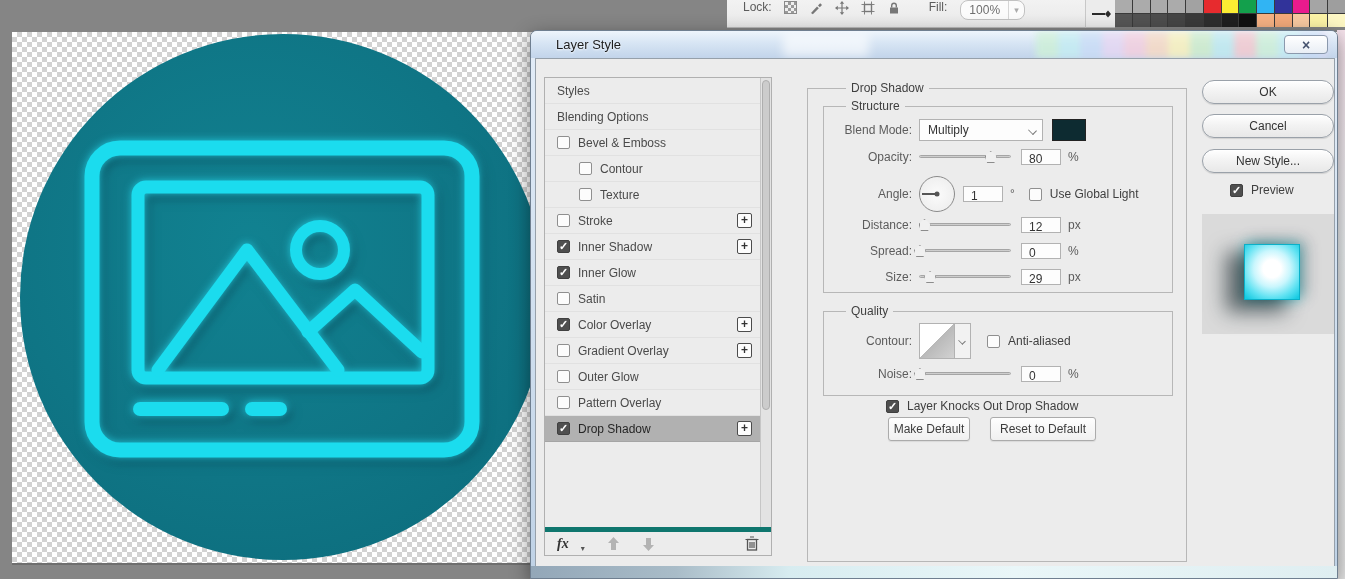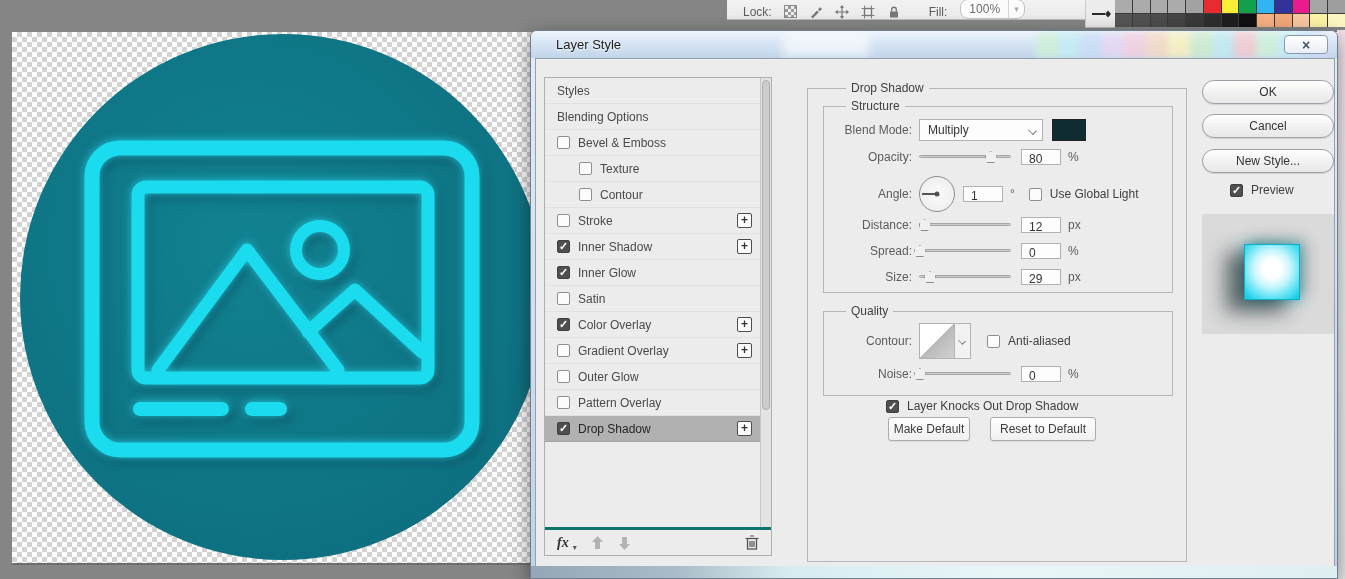--- a/index.html
+++ b/index.html
@@ -1,20 +1,20 @@
 <!DOCTYPE html>
 <html><head>
 <meta charset="utf-8">
 <style>
   * { margin:0; padding:0; box-sizing:border-box; }
   body { font-family:"Liberation Sans", sans-serif; }
   .screen { position:relative; width:1345px; height:579px; background:#858585; overflow:hidden; font-size:12px; color:#4a4a4a; }
 
   
-  .options-bar { position:absolute; left:727px; top:0; width:358px; height:20px; background:linear-gradient(#f2f2f2,#e9e9e9); border-bottom:1px solid #bbb; display:flex; align-items:flex-end; gap:11px; padding-left:16px; color:#8a8a8a; }
+  .options-bar { position:absolute; left:727px; top:0; width:358px; height:28px; background:linear-gradient(#f2f2f2,#e9e9e9); border-bottom:1px solid #bbb; display:flex; align-items:flex-start; gap:11px; padding-left:16px; color:#8a8a8a; }
   .options-bar .ic { display:inline-flex; width:15px; height:15px; align-items:center; justify-content:center; }
   .checker-ic { width:13px; height:13px; border:1px solid #8a8a8a;
      background-image:linear-gradient(45deg,#9a9a9a 25%,transparent 25%,transparent 75%,#9a9a9a 75%),linear-gradient(45deg,#9a9a9a 25%,transparent 25%,transparent 75%,#9a9a9a 75%);
      background-size:6px 6px; background-position:0 0,3px 3px; background-color:#efefef; }
   .fill-select { display:inline-flex; align-items:center; height:20px; background:#fbfbfb; border:1px solid #c2c2c2; border-radius:8px; margin-left:2px; }
   .fill-select .val { padding:0 8px; color:#6e6e6e; }
   .fill-select .arrow { width:16px; height:100%; border-left:1px solid #d5d5d5; color:#aaa; display:flex; align-items:center; justify-content:center; font-size:9px; }
 
   .mini-panel { position:absolute; left:1085px; top:0; width:30px; height:28px; background:#ececec; border-left:1px solid #c8c8c8; border-bottom:1px solid #bbb; display:flex; align-items:center; justify-content:center; }
 
@@ -52,21 +52,21 @@
 
   
   .styles-panel { position:absolute; left:8px; top:18px; width:228px; height:479px; border:1px solid #b0b0b0; background:#ececec; }
   .styles-rows { position:absolute; left:0; top:0; right:11px; bottom:28px; overflow:hidden; }
   .srow { position:relative; height:26px; display:flex; align-items:center; padding-left:12px; border-bottom:1px solid #e1e1e1; color:#4a4a4a; }
   .srow.indent { padding-left:34px; }
   .srow.selected { background:#b1b1b1; border-bottom:1px solid #a5a5a5; color:#262626; }
   .plusbox { position:absolute; right:8px; top:5px; width:15px; height:15px; border:1px solid #4c4c4c; background:#fdfdfd; color:#333; font-weight:bold; font-size:12px; line-height:13px; text-align:center; border-radius:2px; }
   .list-scrollbar { position:absolute; right:0; top:0; bottom:28px; width:11px; background:#e3e3e3; border-left:1px solid #c6c6c6; }
   .list-thumb { position:absolute; left:1px; right:1px; top:2px; height:330px; background:#cccccc; border:1px solid #aeaeae; border-radius:4px; }
-  .list-toolbar { position:absolute; left:0; right:0; bottom:0; height:28px; border-top:3px solid #0f766e; display:flex; align-items:center; gap:14px; padding:0 12px; }
+  .list-toolbar { position:absolute; left:0; right:0; bottom:0; height:28px; border-top:5px solid #0f766e; display:flex; align-items:center; gap:22px; padding:0 12px; }
   .fx-label { font-style:italic; font-weight:bold; color:#333; font-size:14px; font-family:"Liberation Serif", serif; }
   .fx-caret { font-size:8px; color:#555; margin-left:-10px; margin-top:10px; }
   .trash { margin-left:auto; }
 
   
   .cb { display:inline-block; width:13px; height:13px; border:1px solid #8f8f8f; border-radius:2px; background:#fcfcfc; margin-right:8px; position:relative; flex:none; }
   .cb.checked { background:#4f4f4f; border-color:#404040; }
   .cb.checked::after { content:"\2713"; position:absolute; left:1px; top:-1px; color:#fff; font-size:11px; font-weight:bold; }
 
   
@@ -229,25 +229,25 @@
             </div>
             <div class="srow">
               <span>Blending Options</span>
             </div>
             <div class="srow">
               <span class="cb"></span>
               <span>Bevel &amp; Emboss</span>
             </div>
             <div class="srow indent">
               <span class="cb"></span>
+              <span>Contour</span>
+            </div>
+            <div class="srow indent">
+              <span class="cb"></span>
               <span>Texture</span>
-            </div>
-            <div class="srow indent">
-              <span class="cb"></span>
-              <span>Contour</span>
             </div>
             <div class="srow">
               <span class="cb"></span>
               <span>Stroke</span>
               <span class="plusbox">+</span>
             </div>
             <div class="srow">
               <span class="cb checked"></span>
               <span>Inner Shadow</span>
               <span class="plusbox">+</span>

